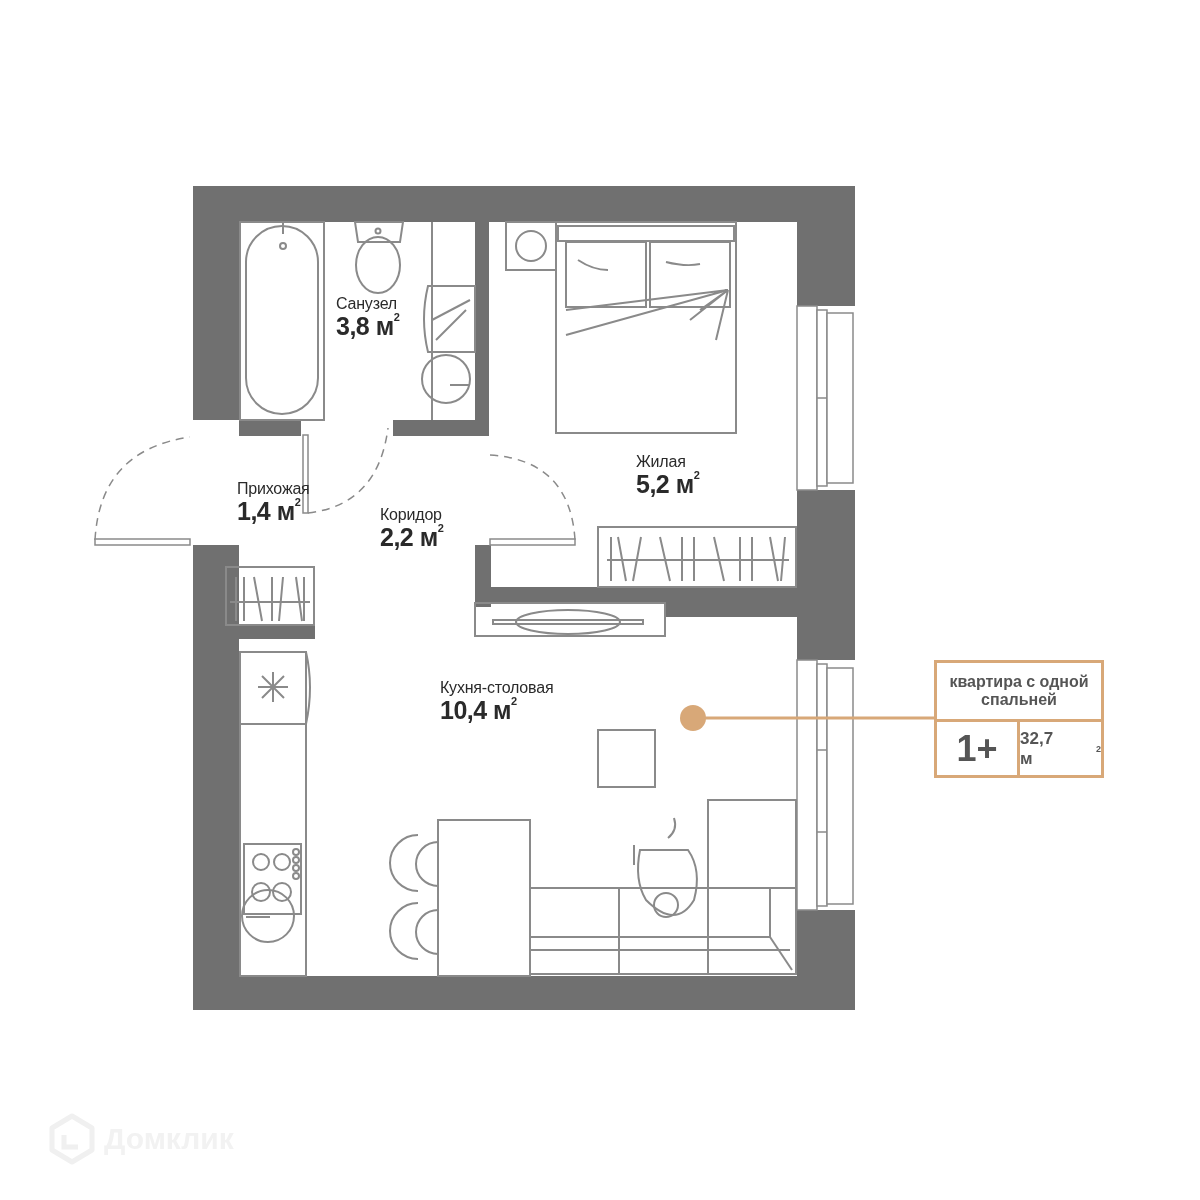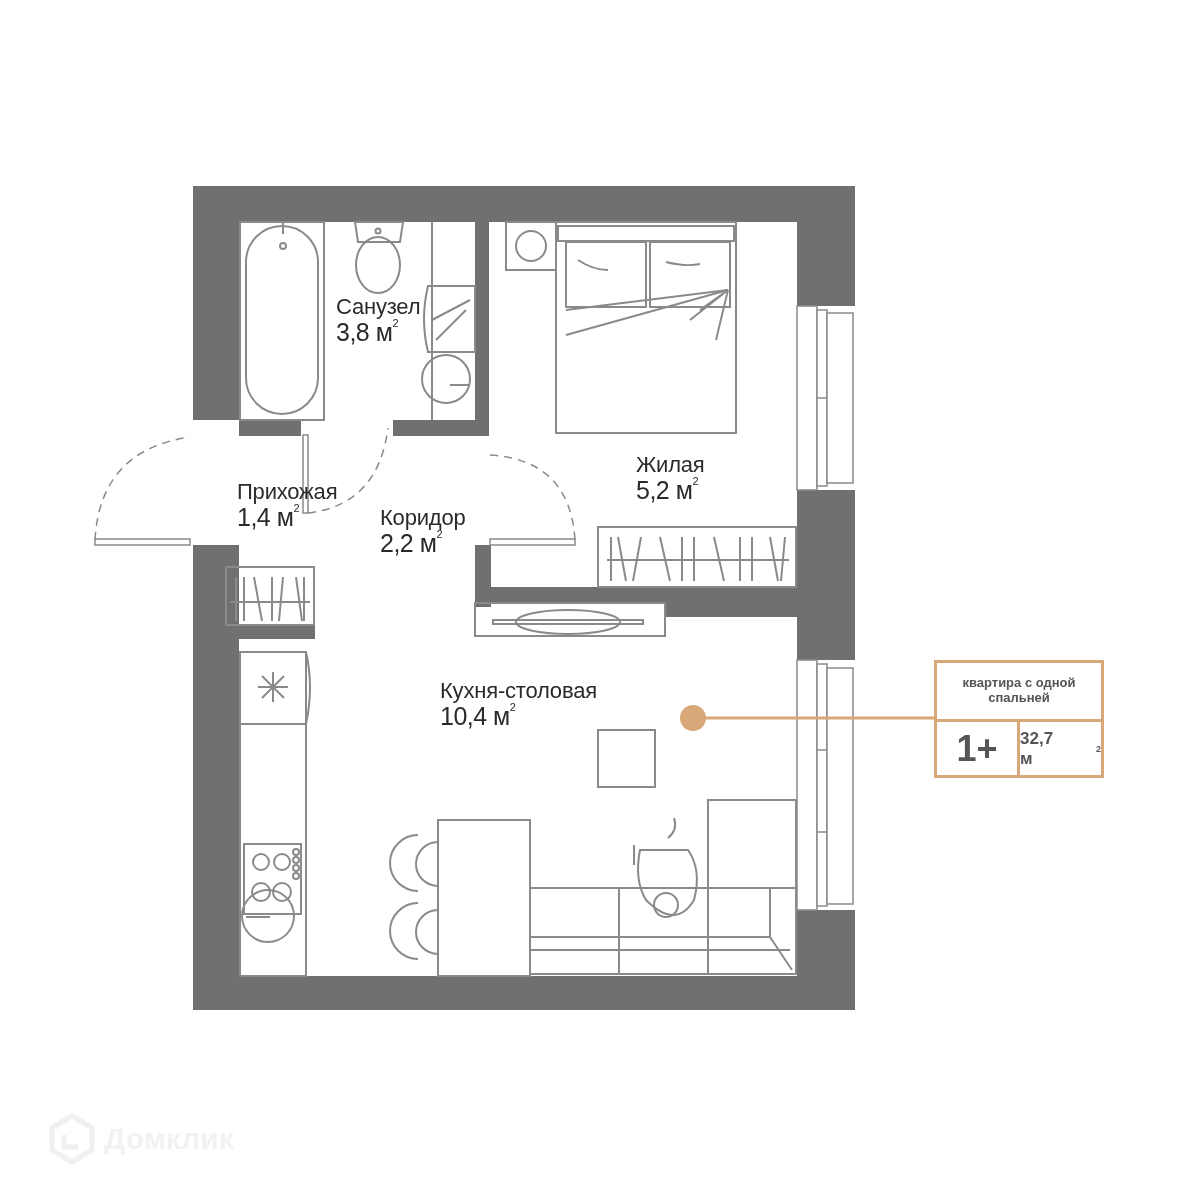--- a/index.html
+++ b/index.html
@@ -1,29 +1,29 @@
 <!DOCTYPE html>
 <html><head>
   <meta charset="utf-8">
   <style>
     html, body { margin: 0; padding: 0; background: #ffffff; }
     body { width: 1200px; height: 1200px; position: relative; overflow: hidden;
            font-family: "Liberation Sans", "DejaVu Sans", sans-serif; }
     #plan { position: absolute; left: 0; top: 0; width: 1200px; height: 1200px; }
     .room-label { position: absolute; color: #2a2a2a; font-family: "Liberation Sans", sans-serif;
                   font-stretch: condensed; line-height: 1.1; }
-    .room-name { font-size: 22px; display: block; letter-spacing: -0.2px; }
-    .room-area { font-size: 25px; display: block; letter-spacing: -0.5px; }
+    .room-name { font-size: 16px; display: block; letter-spacing: -0.2px; }
+    .room-area { font-size: 25px; display: block; letter-spacing: -0.5px; font-weight: bold; }
     .room-area sup { font-size: 11px; vertical-align: top; position: relative; top: -2px; }
     .info-card { position: absolute; left: 934px; top: 660px; width: 170px; height: 118px;
                  border: 3px solid #d8a878; box-sizing: border-box; background: #fff; }
     .info-type { position: absolute; left: 0; right: 0; top: 0; height: 56px;
                  border-bottom: 3px solid #d8a878; display: flex; align-items: center;
                  justify-content: center; text-align: center; font-weight: bold;
-                 font-size: 13px; line-height: 1.15; color: #555; padding: 0 12px; }
+                 font-size: 16px; line-height: 1.15; color: #555; padding: 0 12px; }
     .info-rooms { position: absolute; left: 0; top: 59px; width: 80px; bottom: 0;
                   border-right: 3px solid #d8a878; display: flex; align-items: center;
                   justify-content: center; font-size: 36px; font-weight: bold; color: #555; }
     .info-area { position: absolute; left: 83px; right: 0; top: 59px; bottom: 0;
                  display: flex; align-items: center; justify-content: center;
                  font-size: 17px; font-weight: bold; color: #555; gap: 40px; }
     .info-area sup { font-size: 9px; vertical-align: top; }
     .watermark { position: absolute; left: 48px; top: 1113px; display: flex; align-items: center;
                  gap: 8px; color: #f2f2f2; font-weight: bold; font-size: 30px; }
     .watermark svg { width: 48px; height: 52px; }

